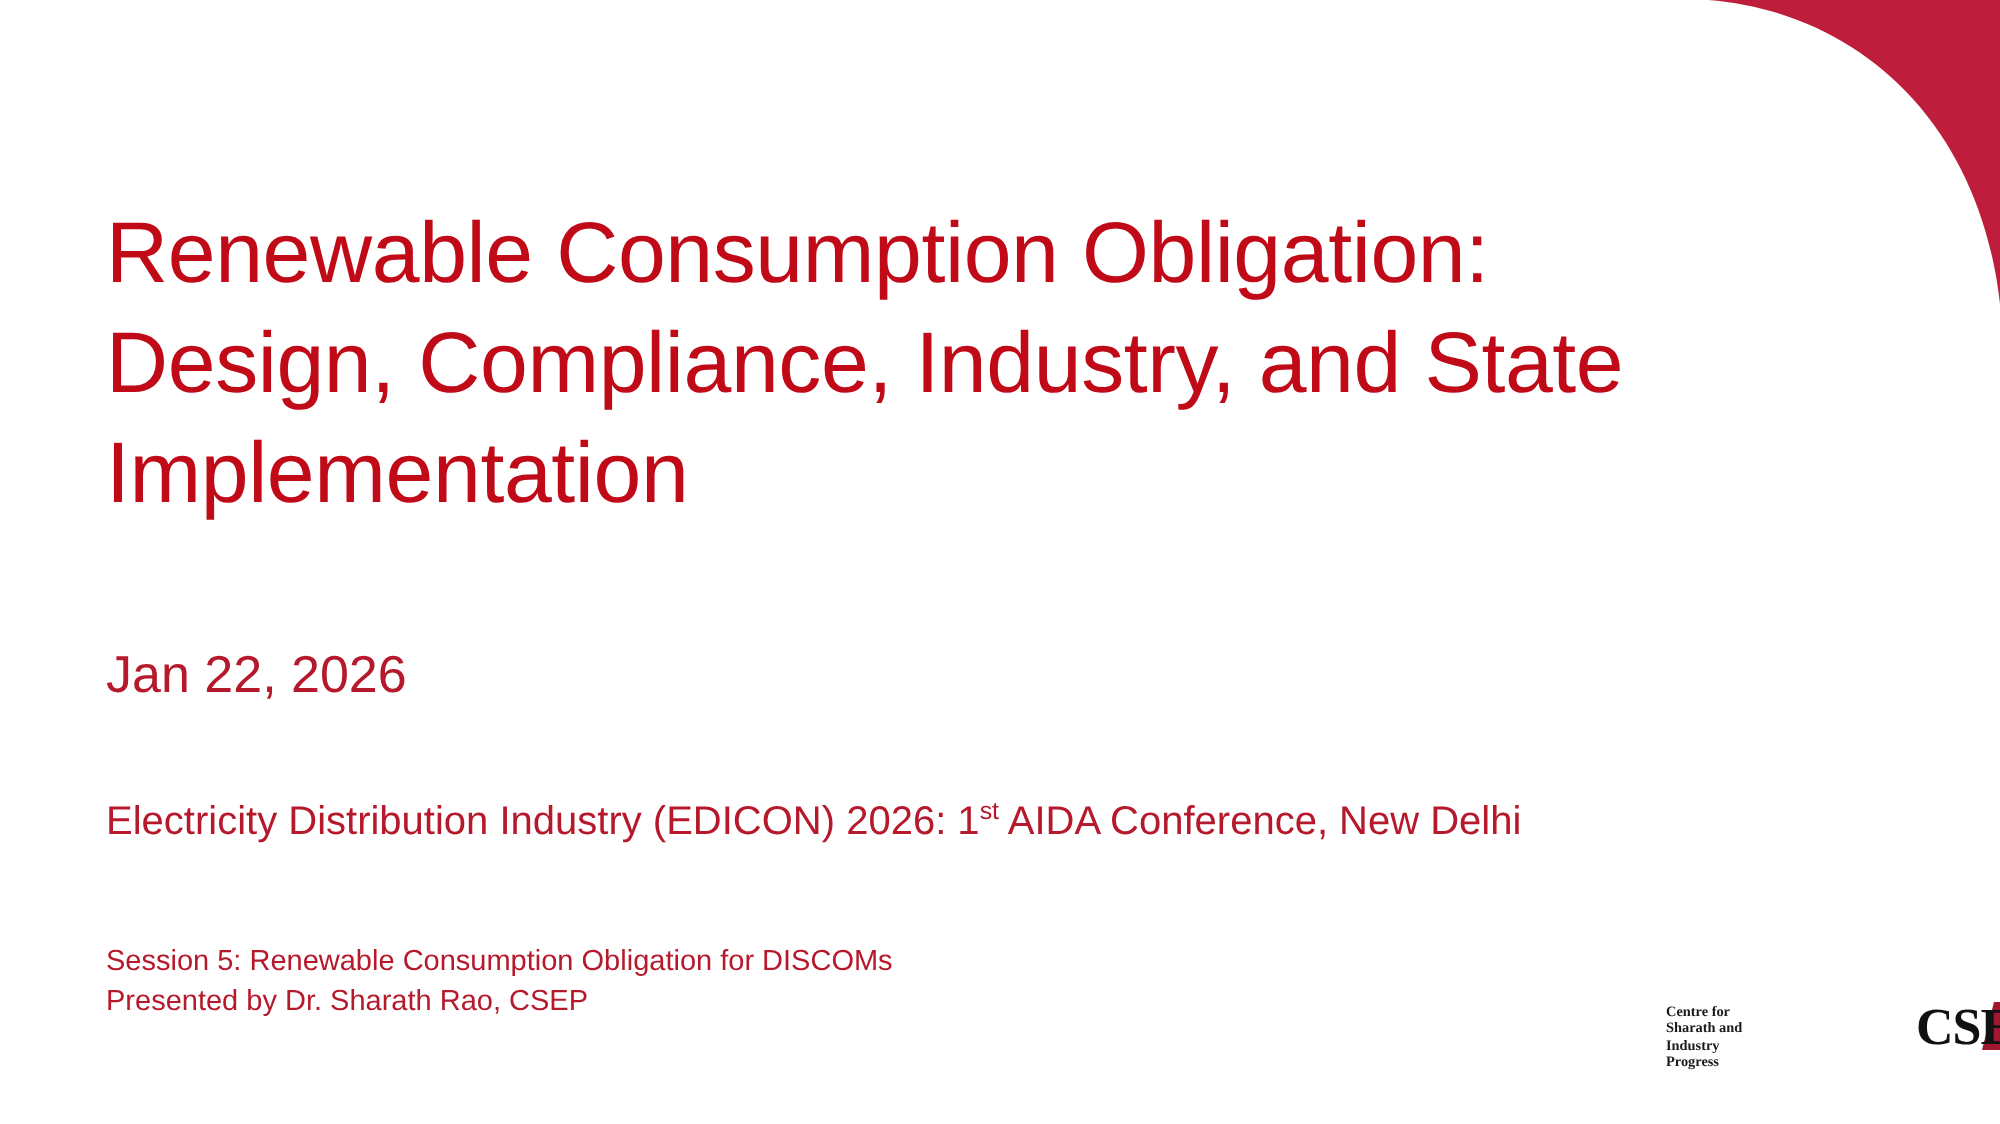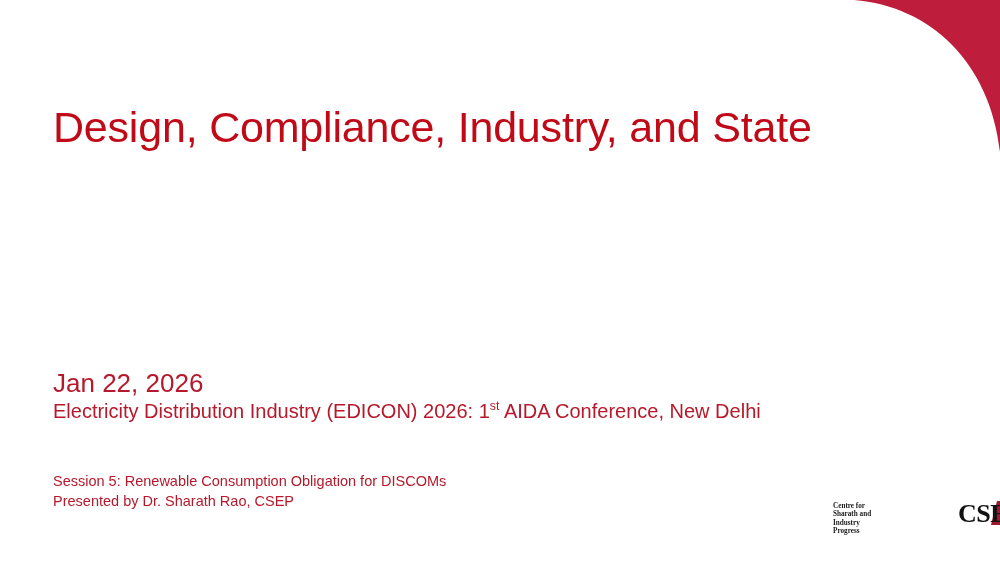--- a/index.html
+++ b/index.html
@@ -42,21 +42,20 @@
 
   
   #date-line {
     position: absolute;
     left: 53px;
     top: 321px;
     font-size: 26px;
     line-height: 32px;
     font-weight: 400;
     color: #B5192B;
-    margin-top: 46px;
   }
 
   
   #conference-line {
     position: absolute;
     left: 53px;
     top: 398px;
     font-size: 20px;
     line-height: 26px;
     font-weight: 400;
@@ -136,21 +135,23 @@
 </head>
 <body>
 
 <div id="slide">
 
   <svg id="corner-arc" viewBox="0 0 160 152" preserveAspectRatio="none" aria-hidden="true">
     <path d="M 160 0 L 14 0 C 90 6 150 62 160 152 Z" fill="#BE1E3C"></path>
   </svg>
 
   <div id="title">
+    <span class="tline">Renewable Consumption Obligation:</span>
     <span class="tline">Design, Compliance, Industry, and State</span>
+    <span class="tline">Implementation</span>
   </div>
 
   <div id="date-line">Jan 22, 2026</div>
 
   <div id="conference-line">
     <span>Electricity Distribution Industry (EDICON) 2026: 1</span><span class="sup">st</span><span> AIDA Conference, New Delhi</span>
   </div>
 
   <div id="session-block">
     <span>Session 5: Renewable Consumption Obligation for DISCOMs</span>

